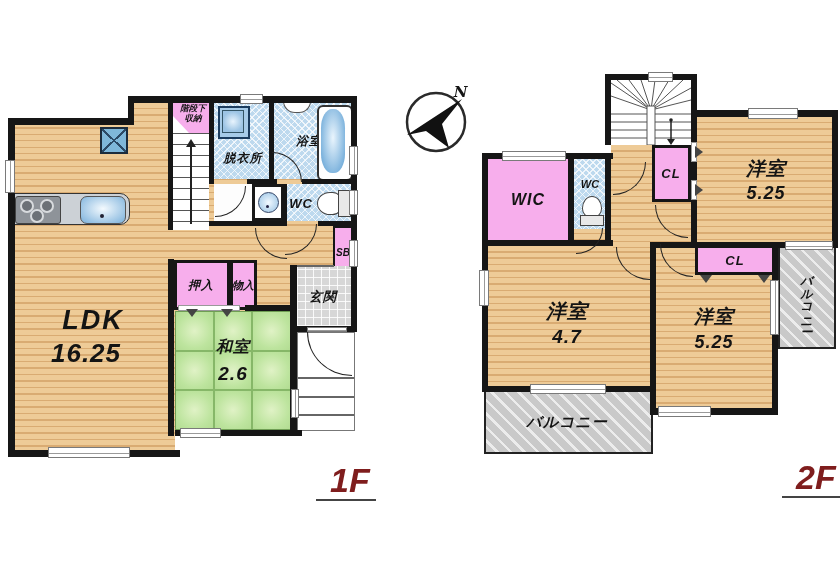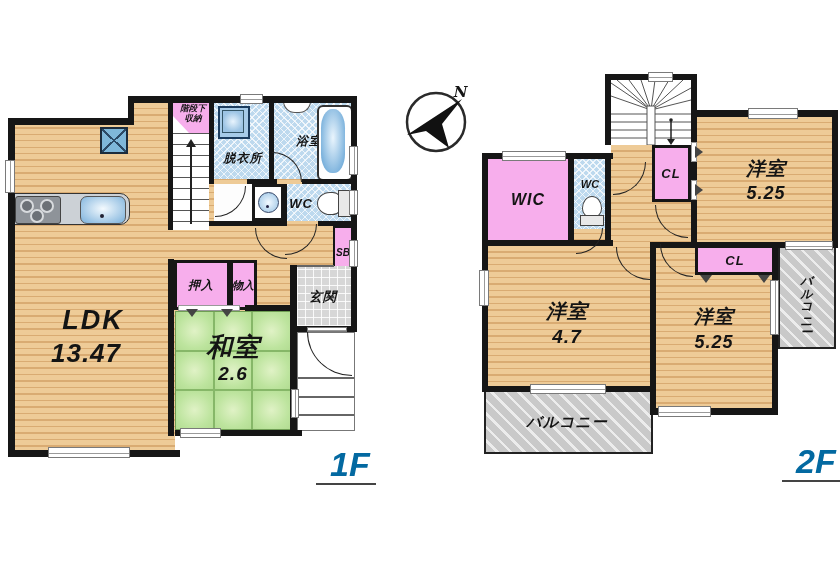--- a/index.html
+++ b/index.html
@@ -25,22 +25,22 @@
   .win.h::after{content:"";position:absolute;left:0;right:0;top:50%;height:1px;background:#9a9a9a;}
   .win.v::after{content:"";position:absolute;top:0;bottom:0;left:50%;width:1px;background:#9a9a9a;}
   
   .arc{position:absolute;border:0 solid #222;box-sizing:border-box;}
   .arc.bl{border-left-width:1.5px;border-bottom-width:1.5px;border-bottom-left-radius:100%;}
   .arc.br{border-right-width:1.5px;border-bottom-width:1.5px;border-bottom-right-radius:100%;}
   .arc.tr{border-right-width:1.5px;border-top-width:1.5px;border-top-right-radius:100%;}
   
   .rm{position:absolute;font-style:italic;font-weight:bold;color:#141414;text-align:center;
       transform:translate(-50%,-50%);white-space:nowrap;letter-spacing:1px;}
-  .floor{position:absolute;font-style:italic;font-weight:bold;font-size:34px;color:#0369a1;
-      border-bottom:2.5px solid #444;padding:0 6px 0 14px;line-height:1.05;}
+  .floor{position:absolute;font-style:italic;font-weight:bold;font-size:34px;color:#7f1d1d;
+      border-bottom:2.5px solid #444;padding:0 6px 0 14px;line-height:1.05;margin-top:16px;}
   
   .tatami{position:absolute;display:grid;grid-template-columns:repeat(3,1fr);grid-template-rows:repeat(3,1fr);
       gap:2px;background:#86b768;border:1px solid #6f9e54;box-sizing:border-box;}
   .tatami>div{background:radial-gradient(circle at 50% 50%,#e0f2c6 0%,#bde49e 65%,#b2dc92 100%);}
   
   .tri-d{position:absolute;width:0;height:0;border-left:6px solid transparent;border-right:6px solid transparent;border-top:8px solid #444;}
   .tri-r{position:absolute;width:0;height:0;border-top:6px solid transparent;border-bottom:6px solid transparent;border-left:8px solid #444;}
 </style>
 </head>
 <body>
@@ -107,40 +107,40 @@
       <div></div>
         <div></div>
         <div></div>
         <div></div>
         <div></div>
         <div></div>
         <div></div>
         <div></div>
         <div></div>
     </div>
-    <div class="rm" style="left:233px;top:347px;font-size:26px;">和室</div>
+    <div class="rm" style="left:233px;top:347px;font-size:16px;">和室</div>
     <div class="rm" style="left:233px;top:374px;font-size:19px;">2.6</div>
 
     <div class="abs" style="left:178px;top:305px;width:62px;height:6px;background:#fff;border:1px solid #999;box-sizing:border-box;"></div>
     <div class="tri-d" style="left:186px;top:309px;"></div>
     <div class="tri-d" style="left:221px;top:309px;"></div>
 
     <div class="abs" style="left:12px;top:193px;width:118px;height:32px;background:#ccd1d6;border:1.5px solid #333;border-radius:0 10px 10px 0;box-sizing:border-box;"></div>
     <div class="abs" style="left:15px;top:196px;width:44px;height:26px;background:#8e9399;border:1.5px solid #444;border-radius:3px;"></div>
     <div class="abs" style="left:20px;top:199px;width:10px;height:10px;border:2px solid #d8dbde;border-radius:50%;background:#6c7177;"></div>
     <div class="abs" style="left:40px;top:199px;width:10px;height:10px;border:2px solid #d8dbde;border-radius:50%;background:#6c7177;"></div>
     <div class="abs" style="left:30px;top:209px;width:10px;height:10px;border:2px solid #d8dbde;border-radius:50%;background:#6c7177;"></div>
     <div class="abs" style="left:80px;top:196px;width:44px;height:26px;background:radial-gradient(ellipse at 50% 45%,#f4fafe 0%,#8cbbe0 85%);border:1.5px solid #555;border-radius:7px;"></div>
     <div class="abs" style="left:100px;top:214px;width:4px;height:4px;background:#223;border-radius:50%;"></div>
     <div class="abs" style="left:100px;top:127px;width:28px;height:27px;border:2px solid #1c2c3c;background:
          linear-gradient(to top right,transparent calc(50% - 1px),#2c4a66 calc(50% - 1px),#2c4a66 calc(50% + 1px),transparent calc(50% + 1px)),
          linear-gradient(to bottom right,transparent calc(50% - 1px),#2c4a66 calc(50% - 1px),#2c4a66 calc(50% + 1px),transparent calc(50% + 1px)),#7fb7d9;box-sizing:border-box;"></div>
 
     <div class="rm" style="left:93px;top:320px;font-size:27px;letter-spacing:2px;">LDK</div>
-    <div class="rm" style="left:86px;top:353px;font-size:26px;">13.47</div>
+    <div class="rm" style="left:86px;top:353px;font-size:26px;">16.25</div>
 
     <div class="wall" style="left:128px;top:96px;width:229px;height:7px;"></div>
     <div class="wall" style="left:8px;top:118px;width:126px;height:7px;"></div>
     <div class="wall" style="left:128px;top:96px;width:6px;height:29px;"></div>
     <div class="wall" style="left:8px;top:118px;width:7px;height:339px;"></div>
     <div class="wall" style="left:8px;top:450px;width:172px;height:7px;"></div>
     <div class="wall" style="left:175px;top:430px;width:127px;height:6px;"></div>
     <div class="wall" style="left:290px;top:265px;width:7px;height:171px;"></div>
     <div class="wall" style="left:351px;top:96px;width:6px;height:236px;"></div>
     <div class="wall" style="left:296px;top:326px;width:61px;height:6px;"></div>

